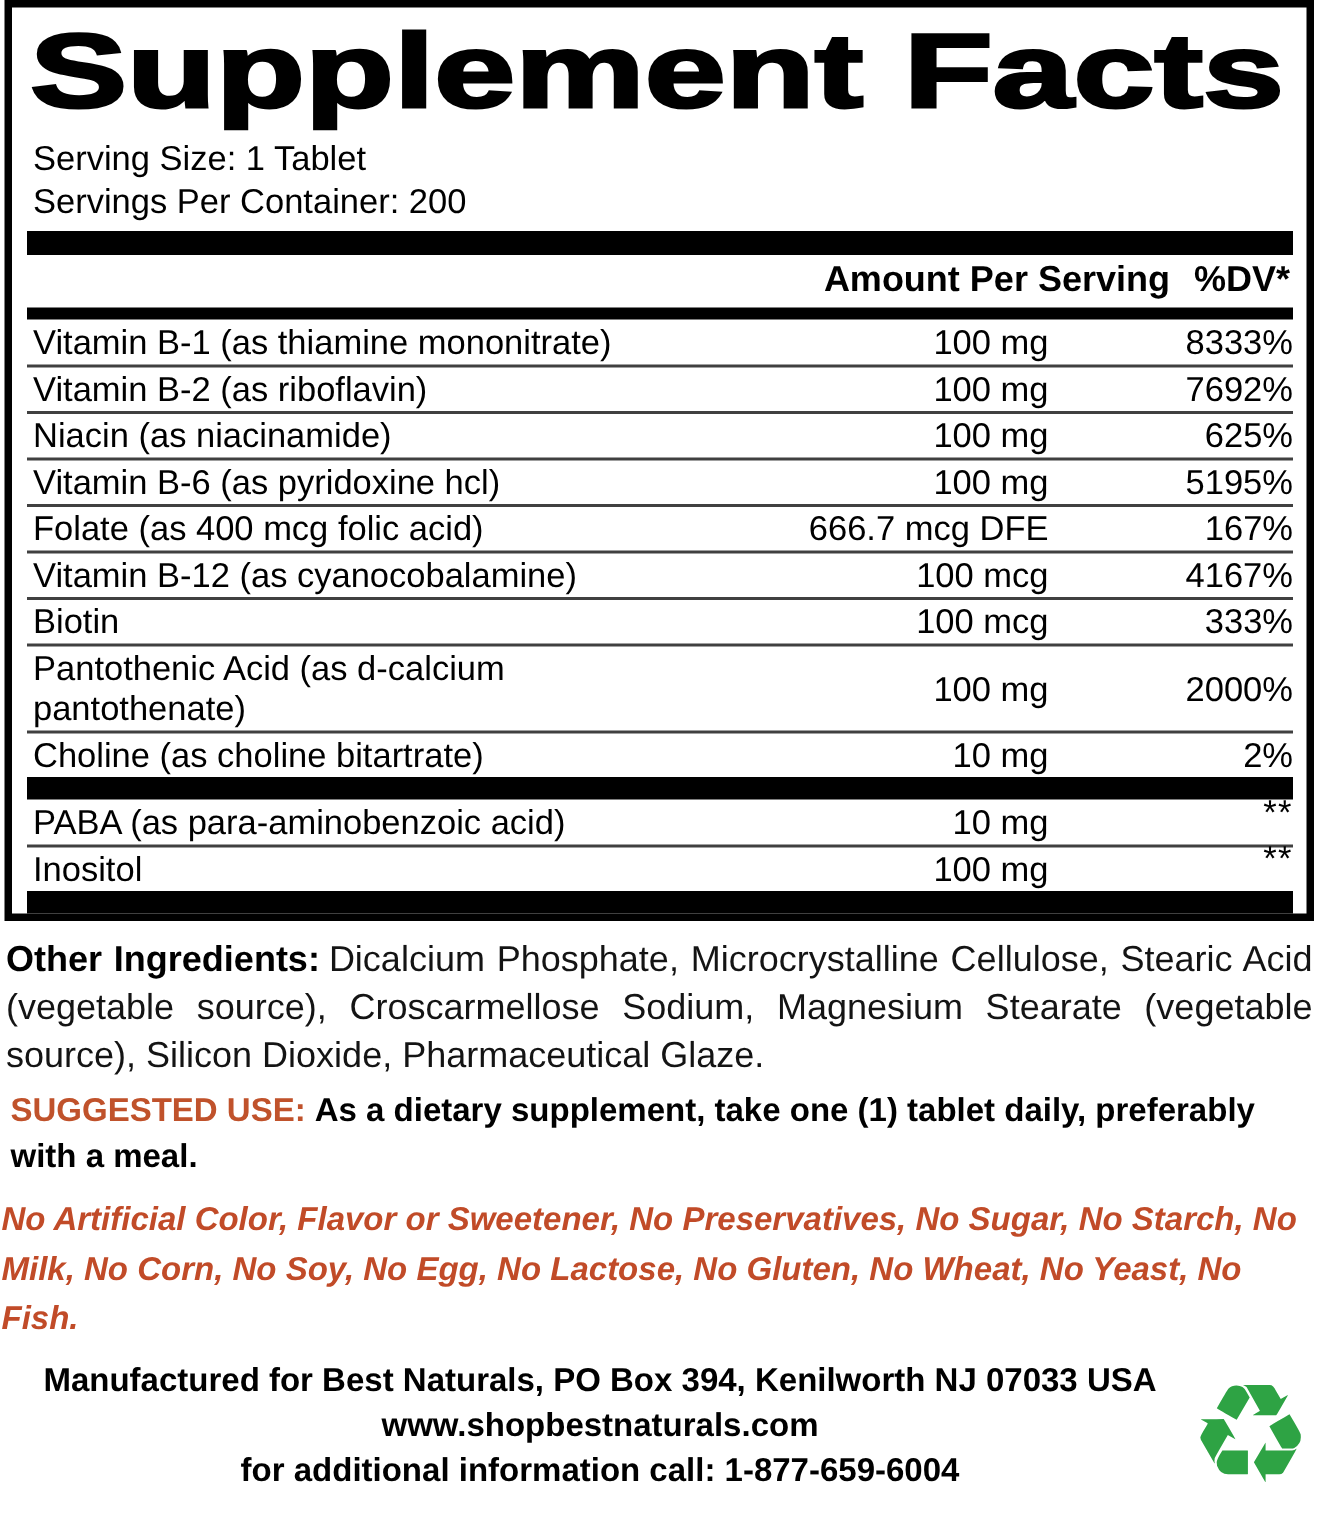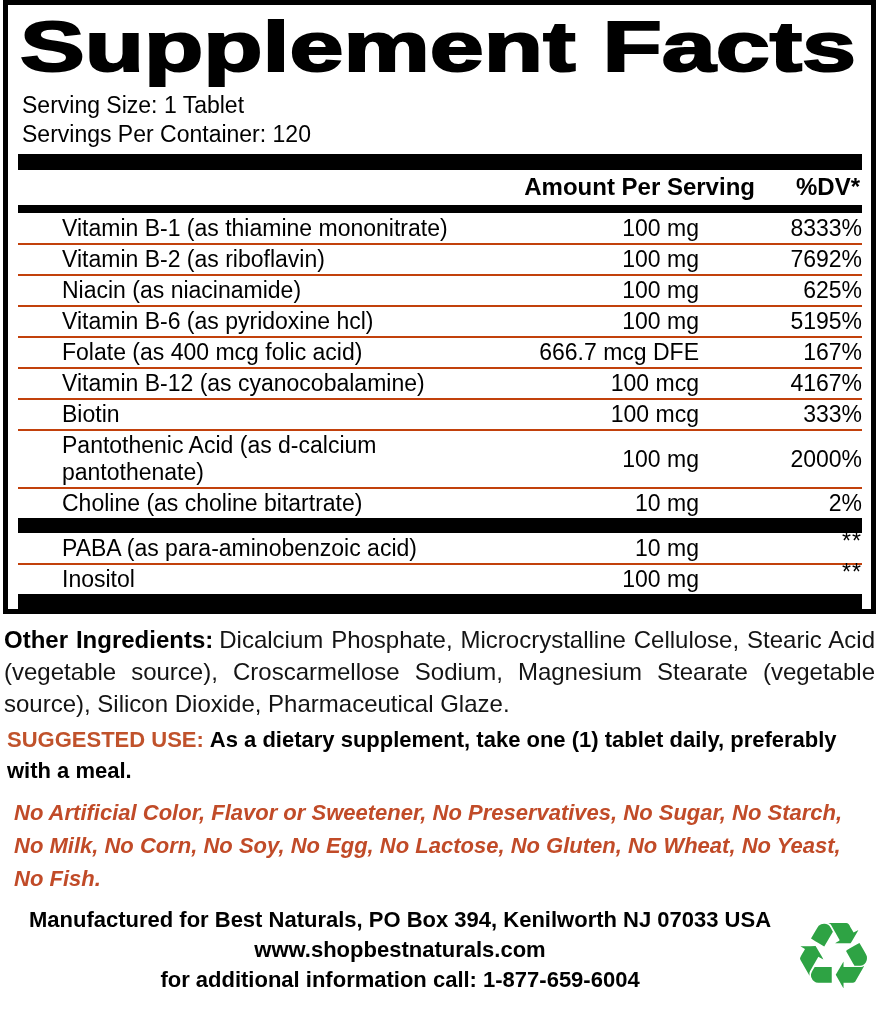--- a/index.html
+++ b/index.html
@@ -16,43 +16,43 @@
   .title-svg text {
     font-family:"Liberation Sans", sans-serif; font-weight:bold;
     fill:#000; stroke:#000; stroke-width:2px;
   }
   .serving-line { font-size:23px; line-height:29px; padding-left:4px; }
   .bar { background:#000; }
   .bar-thick  { height:16px; margin-top:5px; }
   .bar-medium { height:8px; }
   .bar-mid2   { height:15px; }
   .header-row {
-    display:flex; justify-content:flex-end; align-items:center; gap:41px;
+    display:flex; justify-content:flex-end; align-items:center; gap:16px;
     font-weight:bold; font-size:24px; padding:3px 2px 4px 0;
   }
   .row { display:flex; align-items:center; font-size:23px; min-height:30px; padding:1px 0; }
-  .row.sep { border-top:2px solid #c2410c;align-items:center; }
-  .row .name { flex:1; padding-left:4px;margin-left:40px; }
+  .row.sep { border-top:2px solid #404040;align-items:center; }
+  .row .name { flex:1; padding-left:4px; }
   .row .amount { width:215px; text-align:right; }
   .row .dv { width:163px; text-align:right; }
   .row .dv.dv-star { position:relative; top:-7px; letter-spacing:1px; }
   .footnote { font-size:23px; padding:5px 0 9px 3px; }
 
   
   .other-ing {
     margin:10px 4px 0 4px; font-size:24px; line-height:32px;
     text-align:justify; color:#141414;
   }
   .other-ing .lbl { font-weight:bold; margin-right:6px; color:#000; }
   .suggested {
     margin:4px 6px 0 7px; font-size:22px; line-height:31px; font-weight:bold;
   }
   .suggested .lbl { color:#c0522b; margin-right:6px; }
   .allergen {
-    margin:10px 6px 0 14px; font-size:22px; line-height:33px;
+    margin:10px 6px 0 1px; font-size:22px; line-height:33px;
     font-weight:bold; font-style:italic; color:#c14b28;
   }
 
   
   .footer { position:relative; margin-top:10px; min-height:120px; }
   .footer-text { width:800px; text-align:center; font-weight:bold; font-size:22px; line-height:30px; }
   .recycle {
     position:absolute; right:4px; top:2px;
     font-size:92px; line-height:100px; color:#2ea344;
     font-family:"DejaVu Sans", sans-serif;
@@ -61,21 +61,21 @@
 </head>
 <body>
 
 <div class="page">
 
   <div class="panel">
     <svg class="title-svg" viewBox="0 0 845 86">
       <text x="2" y="66" font-size="70" textLength="836" lengthAdjust="spacingAndGlyphs">Supplement Facts</text>
     </svg>
     <div class="serving-line">Serving Size: 1 Tablet</div>
-    <div class="serving-line">Servings Per Container: 120</div>
+    <div class="serving-line">Servings Per Container: 200</div>
 
     <div class="bar bar-thick"></div>
 
     <div class="header-row">
       <span>Amount Per Serving</span>
       <span>%DV*</span>
     </div>
 
     <div class="bar bar-medium"></div>
 

